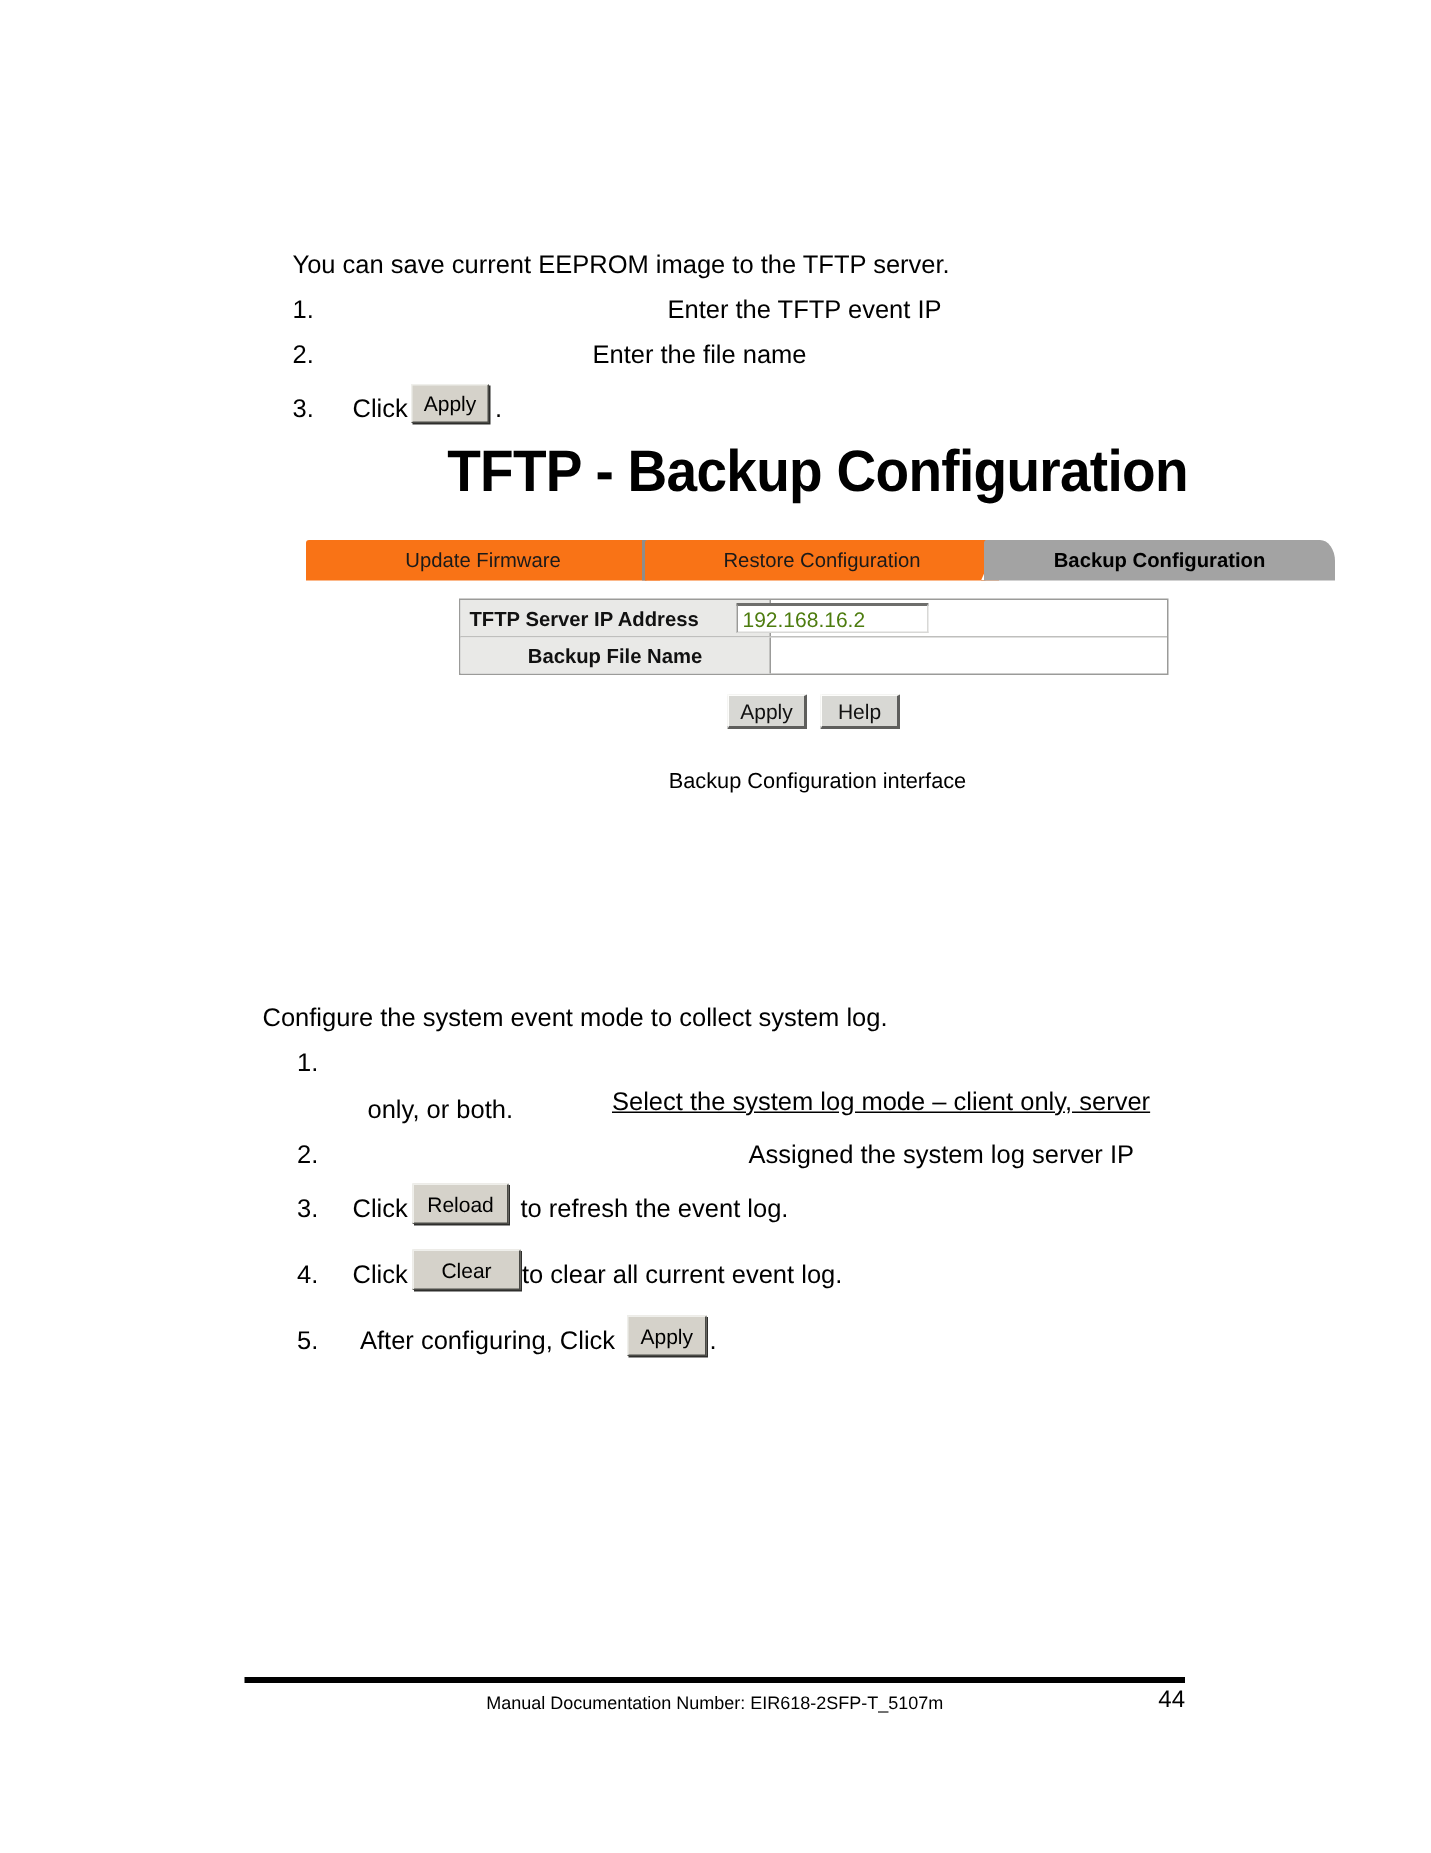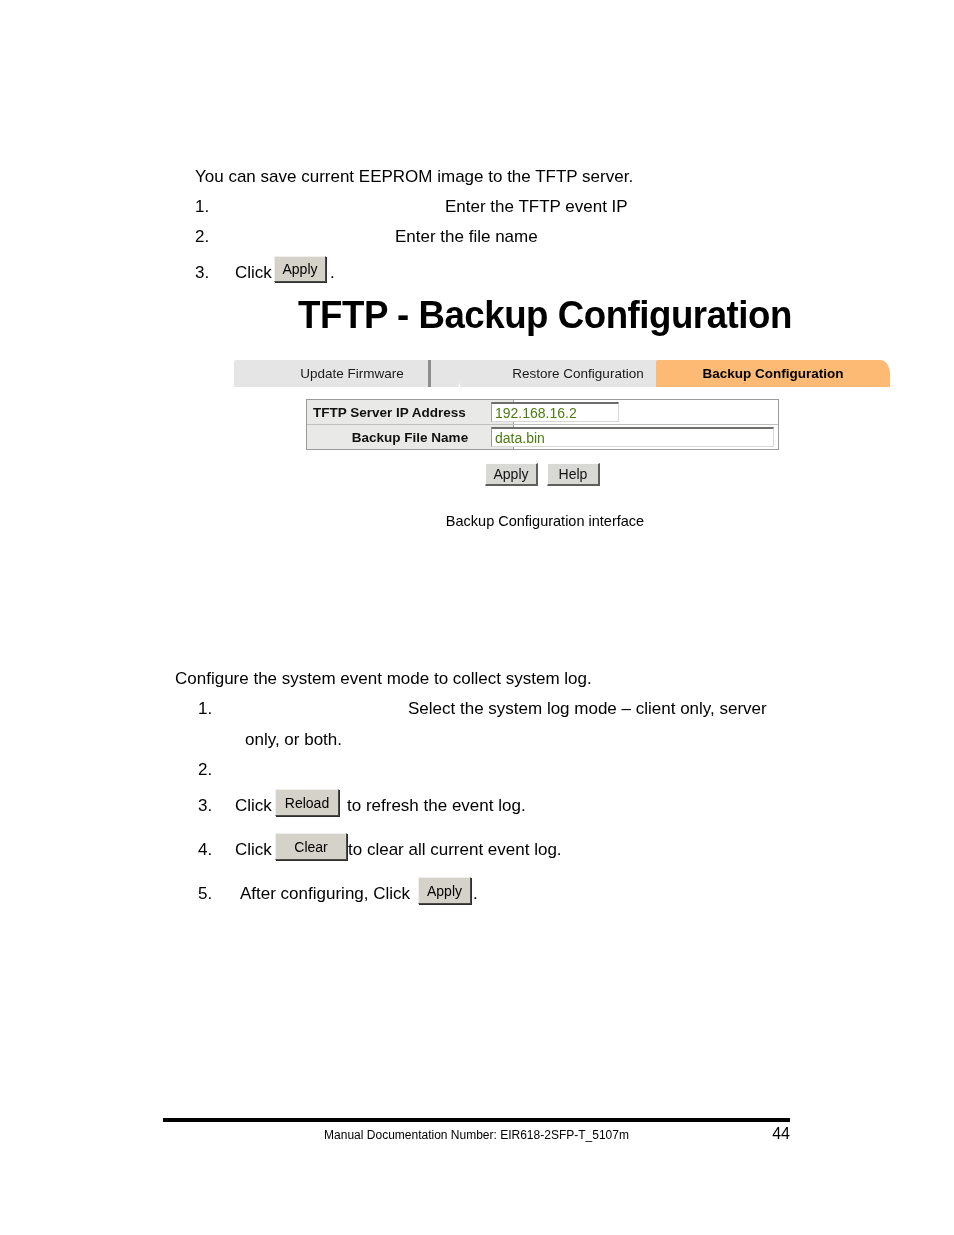--- a/index.html
+++ b/index.html
@@ -103,23 +103,23 @@
     align-items: center;
     justify-content: center;
     font-family: "Liberation Sans", sans-serif;
     font-size: 13.5px;
     color: #1a1a1a;
     box-sizing: border-box;
     background: #dddddb;
     border-top-right-radius: 10px 14px;
     border-top-left-radius: 2px;
   }
-  .tab.inactive { background: #e5e5e5; margin-left: 30px; }
+  .tab.inactive { background: #f97316; }
   .tab.active {
-    background: #fdba74;
+    background: #a3a3a3;
     font-weight: bold;
     color: #000;
     z-index: 3;
   }
   
   .tab .notch {
     position: absolute;
     right: 0;
     top: 0;
     width: 12px;
@@ -246,21 +246,21 @@
     text-align: center;
     font-family: "Liberation Sans", sans-serif;
     font-size: 14.5px;
     color: #000;
   }
 
   
   #intro-syslog { left: 175px; top: 664px; }
 
   #sl-n1 { left: 198px; top: 694px; }
-  #sl-t1 { left: 408px; top: 694px; }
+  #sl-t1 { left: 408px; top: 720px; text-decoration: underline; }
   #sl-t1b { left: 245px; top: 725px; }
   #sl-n2 { left: 198px; top: 755px; }
   #sl-t2 { left: 499px; top: 755px; }
 
   #sl-n3 { left: 198px; top: 791px; }
   #sl-click3 { left: 235px; top: 791px; }
   #sl-reload-btn { left: 275px; top: 789px; width: 64px; height: 27px; }
   #sl-after3 { left: 347px; top: 791px; }
 
   #sl-n4 { left: 198px; top: 835px; }
@@ -345,39 +345,39 @@
     </div>
 
     <div class="form-wrap">
       <div class="form-row" id="row0">
         <div class="form-label" id="lab0">TFTP Server IP Address</div>
         <div class="form-input" id="inp0">192.168.16.2</div>
       </div>
       <div class="row-divider"></div>
       <div class="form-row" id="row1">
         <div class="form-label">Backup File Name</div>
-        <div class="form-input" id="inp1">data.bin</div>
       </div>
     </div>
 
     <div class="shot-buttons">
       <div class="win-btn">Apply</div>
       <div class="win-btn">Help</div>
     </div>
 
     <div id="shot-caption">Backup Configuration interface</div>
   </div>
 
   <div class="body-text" id="intro-syslog">Configure the system event mode to collect system log.</div>
 
   <div class="numtxt" id="sl-n1">1.</div>
   <div class="numtxt" id="sl-t1">Select the system log mode – client only, server</div>
   <div class="numtxt" id="sl-t1b">only, or both.</div>
 
   <div class="numtxt" id="sl-n2">2.</div>
+  <div class="numtxt" id="sl-t2">Assigned the system log server IP</div>
 
   <div class="numtxt" id="sl-n3">3.</div>
   <div class="numtxt" id="sl-click3">Click</div>
   <div class="inline-btn" id="sl-reload-btn">Reload</div>
   <div class="numtxt" id="sl-after3">to refresh the event log.</div>
 
   <div class="numtxt" id="sl-n4">4.</div>
   <div class="numtxt" id="sl-click4">Click</div>
   <div class="inline-btn" id="sl-clear-btn">Clear</div>
   <div class="numtxt" id="sl-after4">to clear all current event log.</div>

